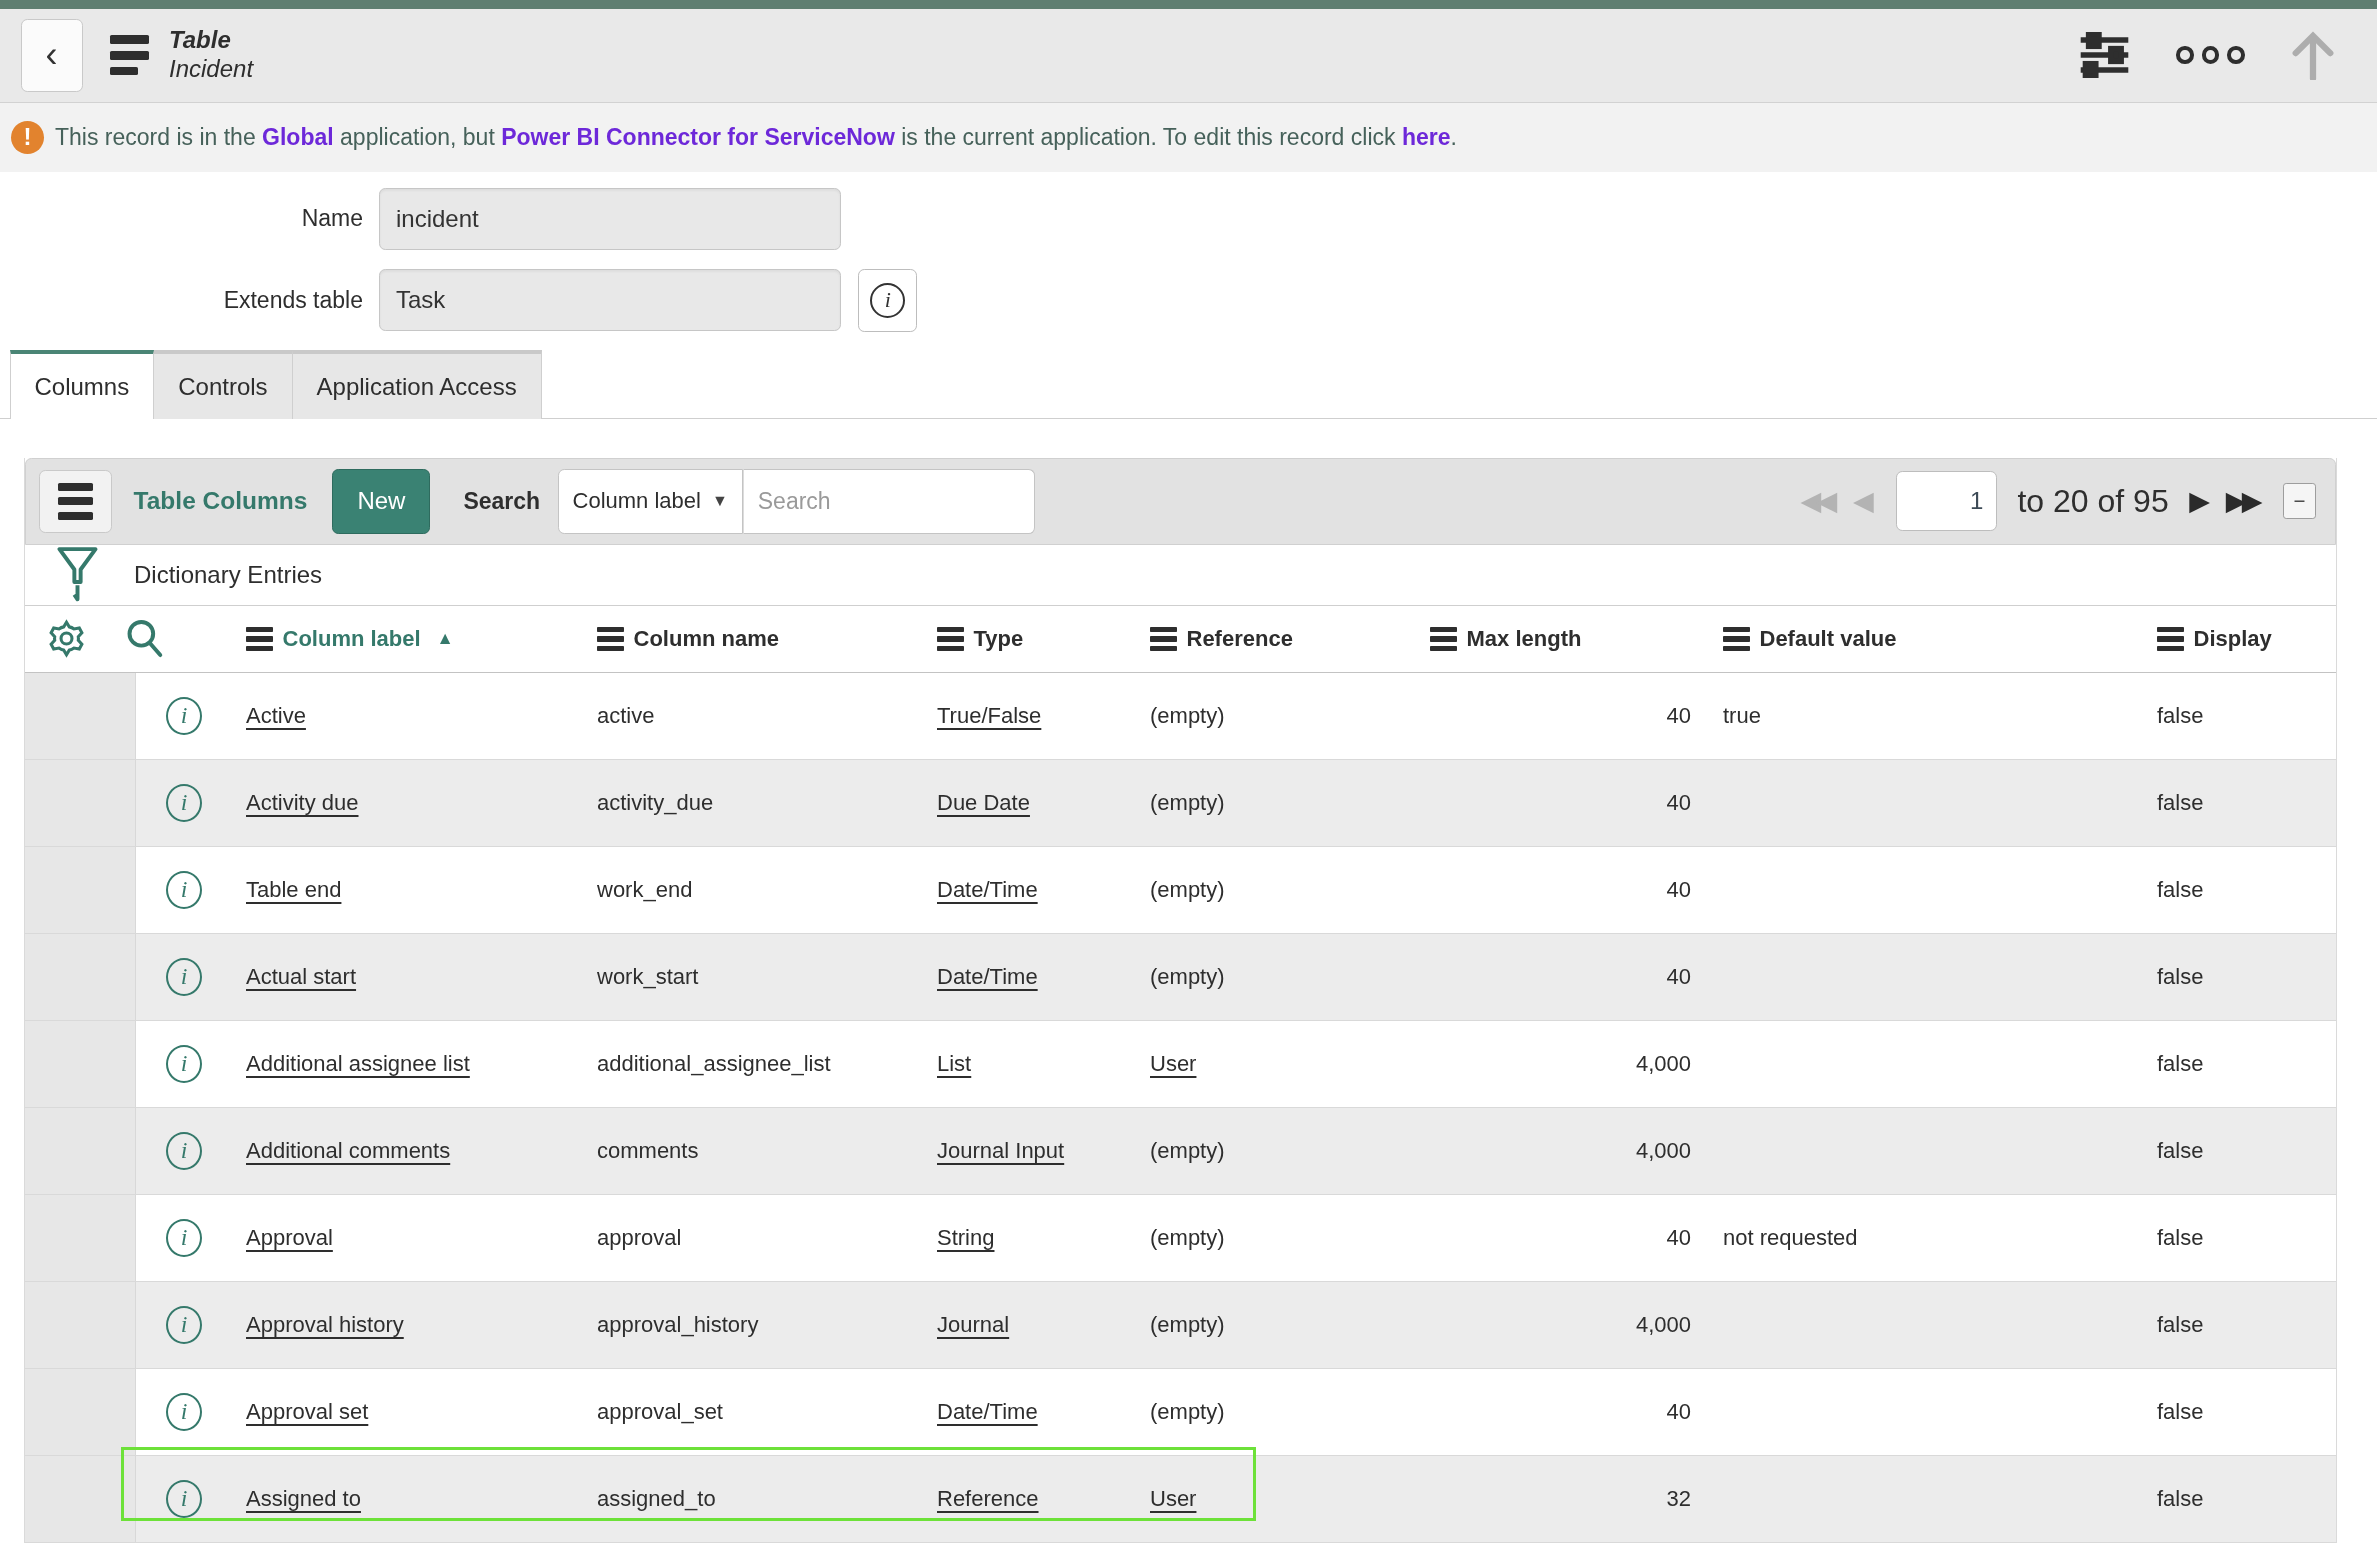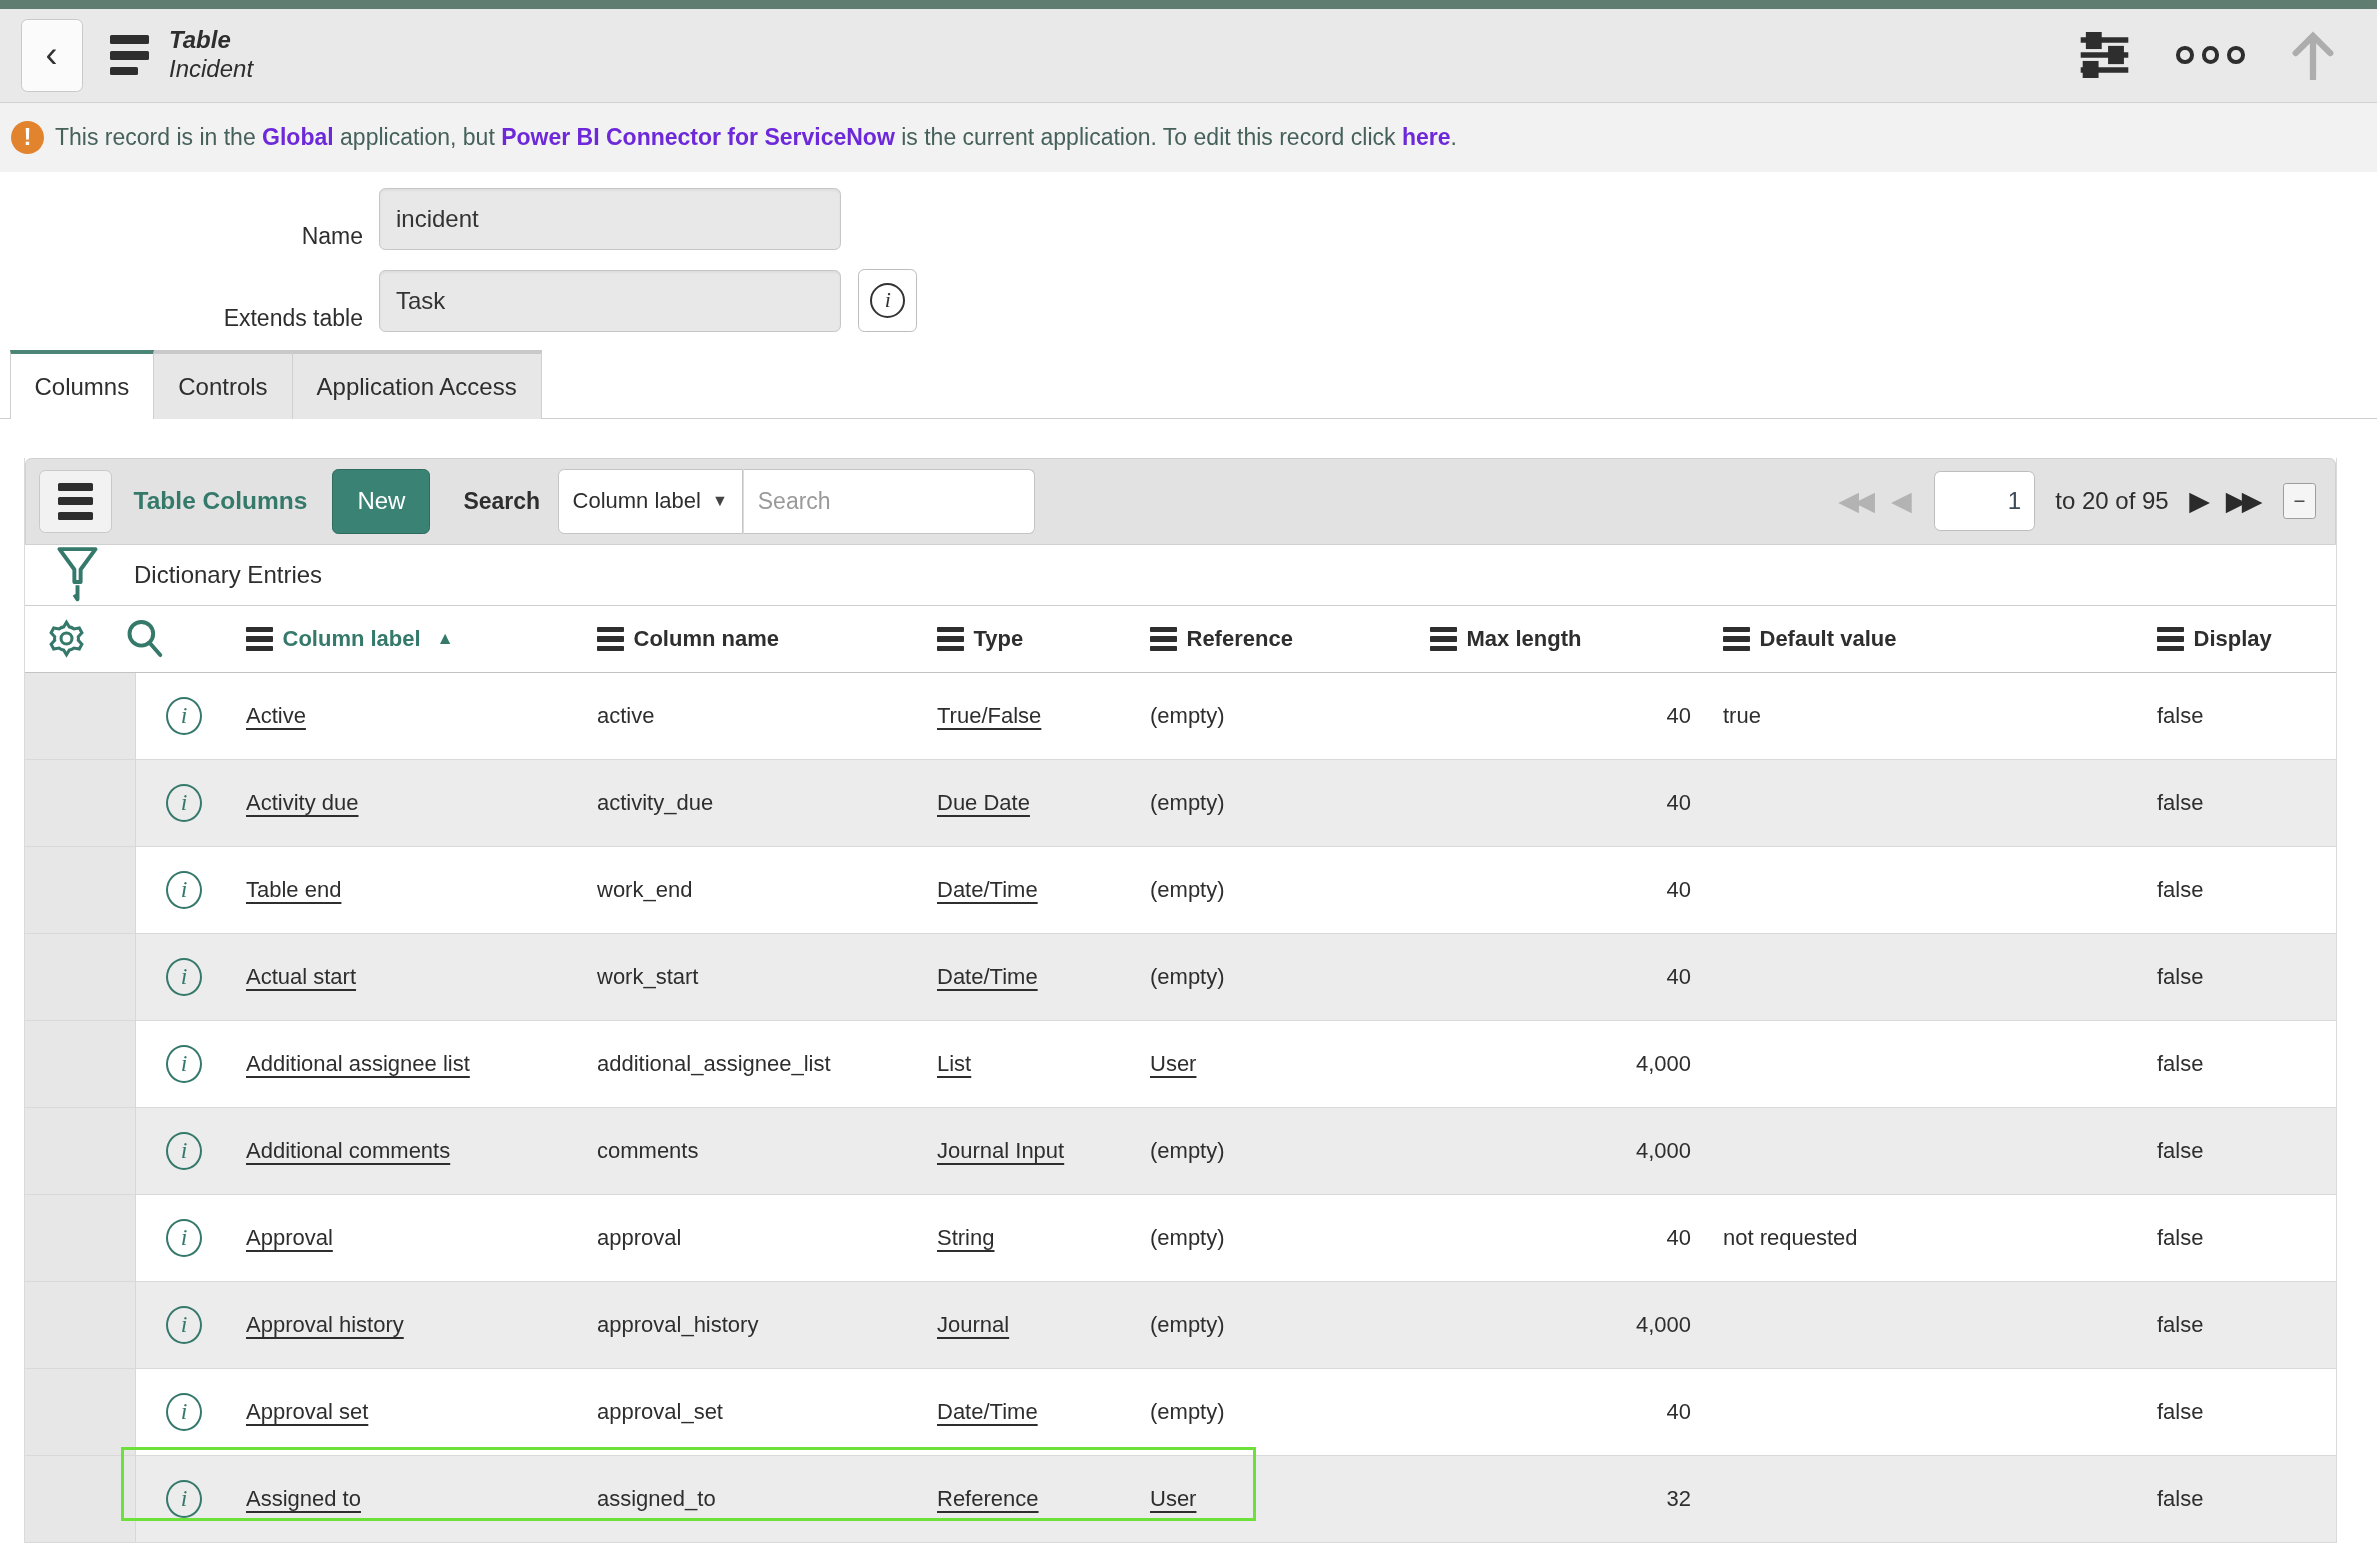--- a/index.html
+++ b/index.html
@@ -26,21 +26,21 @@
   
   .warn-bar { height:69px; background:#f2f2f2; display:flex; align-items:center; padding:0 11px; }
   .warn-icon { width:33px; height:33px; min-width:33px; background:#E2832E; border-radius:50%;
     color:#fff; font-weight:bold; font-size:24px; display:flex; align-items:center; justify-content:center; }
   .warn-text { margin-left:11px; font-size:23px; color:#46615a; }
   .warn-text b { color:#6d28d9; }
   .warn-link { color:#35796B; cursor:pointer; }
 
   
   .form-area { padding:16px 0 14px 0; background:#fff; }
-  .form-row { display:flex; align-items:flex-end; margin-bottom:19px; }
+  .form-row { display:flex; align-items:center; margin-bottom:19px; }
   .form-label { width:379px; text-align:right; font-size:23px; color:#2e2e2e; padding-right:16px; }
   .form-input { width:462px; height:62px; background:#e8e8e8; border:0.8px solid #c6c6c6;
     border-radius:6.3px; font-size:24px; color:#333; padding:0 16px;
     font-family:"Liberation Sans", sans-serif; box-shadow:inset 0 1.6px 2.4px rgba(0,0,0,.06); }
   .info-btn { width:59px; height:63px; margin-left:17.4px; background:#fff; border:0.8px solid #bdbdbd;
     border-radius:6.3px; display:flex; align-items:center; justify-content:center; cursor:pointer; }
   .circle-i { width:35px; height:35px; border:2.4px solid #333; border-radius:50%;
     display:flex; align-items:center; justify-content:center;
     font-family:"Liberation Serif", serif; font-style:italic; font-size:22px; color:#333; }
 
@@ -75,21 +75,21 @@
     font-family:"Liberation Sans", sans-serif; color:#333; }
   .search-inp::placeholder { color:#9a9a9a; }
 
   .pager { margin-left:auto; display:flex; align-items:center; gap:20.5px; padding-right:6.3px; }
   .pg-arrow { font-size:27px; letter-spacing:-4.7px; cursor:pointer; user-select:none; }
   .pg-arrow.disabled { color:#b3b3b3; }
   .pg-arrow.enabled { color:#2b2b2b; }
   .pg-input { width:101px; height:60px; background:#fff; border:0.8px solid #bdbdbd; border-radius:6.3px;
     font-size:24px; text-align:right; padding-right:12.6px; color:#3c4a56;
     font-family:"Liberation Sans", sans-serif; margin-left:6.3px; }
-  .pg-range { font-size:24px; color:#2e2e2e; }
+  .pg-range { font-size:32px; color:#2e2e2e; }
   .pg-min { width:33px; height:36px; background:#f5f5f5; border:1.6px solid #9d9d9d; border-radius:3.2px;
     display:flex; align-items:center; justify-content:center; font-size:20.5px; color:#444;
     cursor:pointer; margin-left:4.7px; }
 
   .dict-bar { height:60px; background:#fff; display:flex; align-items:center; padding-left:32px; }
   .dict-bar .title { margin-left:36px; font-size:24px; color:#2e2e2e; }
 
   
   .thead { position:relative; height:68px; background:#fff;
     border-top:1.6px solid #cfcfcf; border-bottom:1.6px solid #c3c3c3; }

